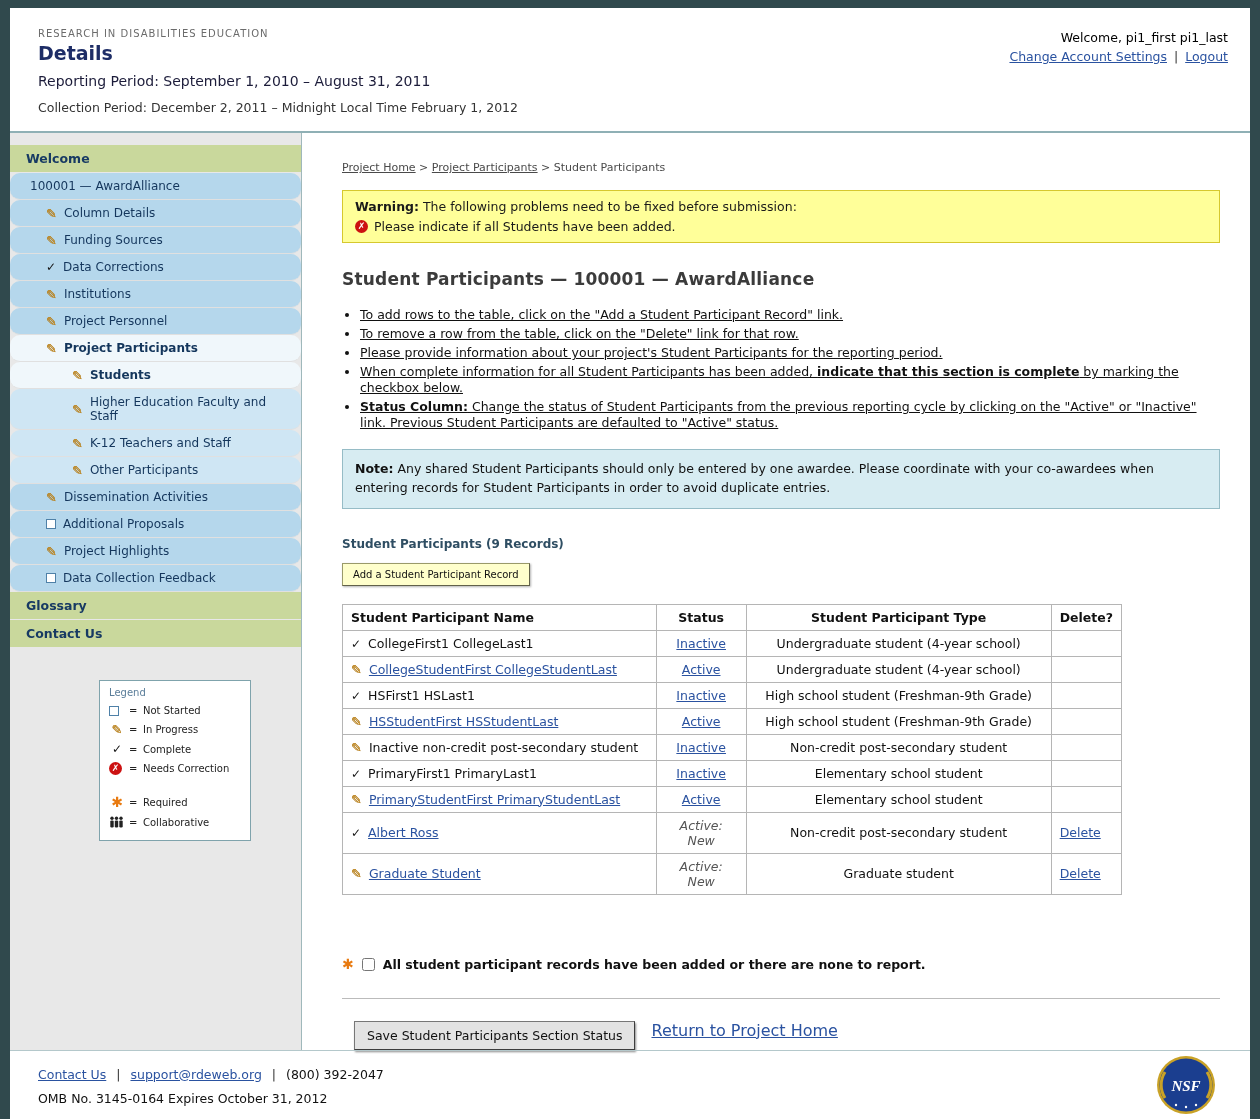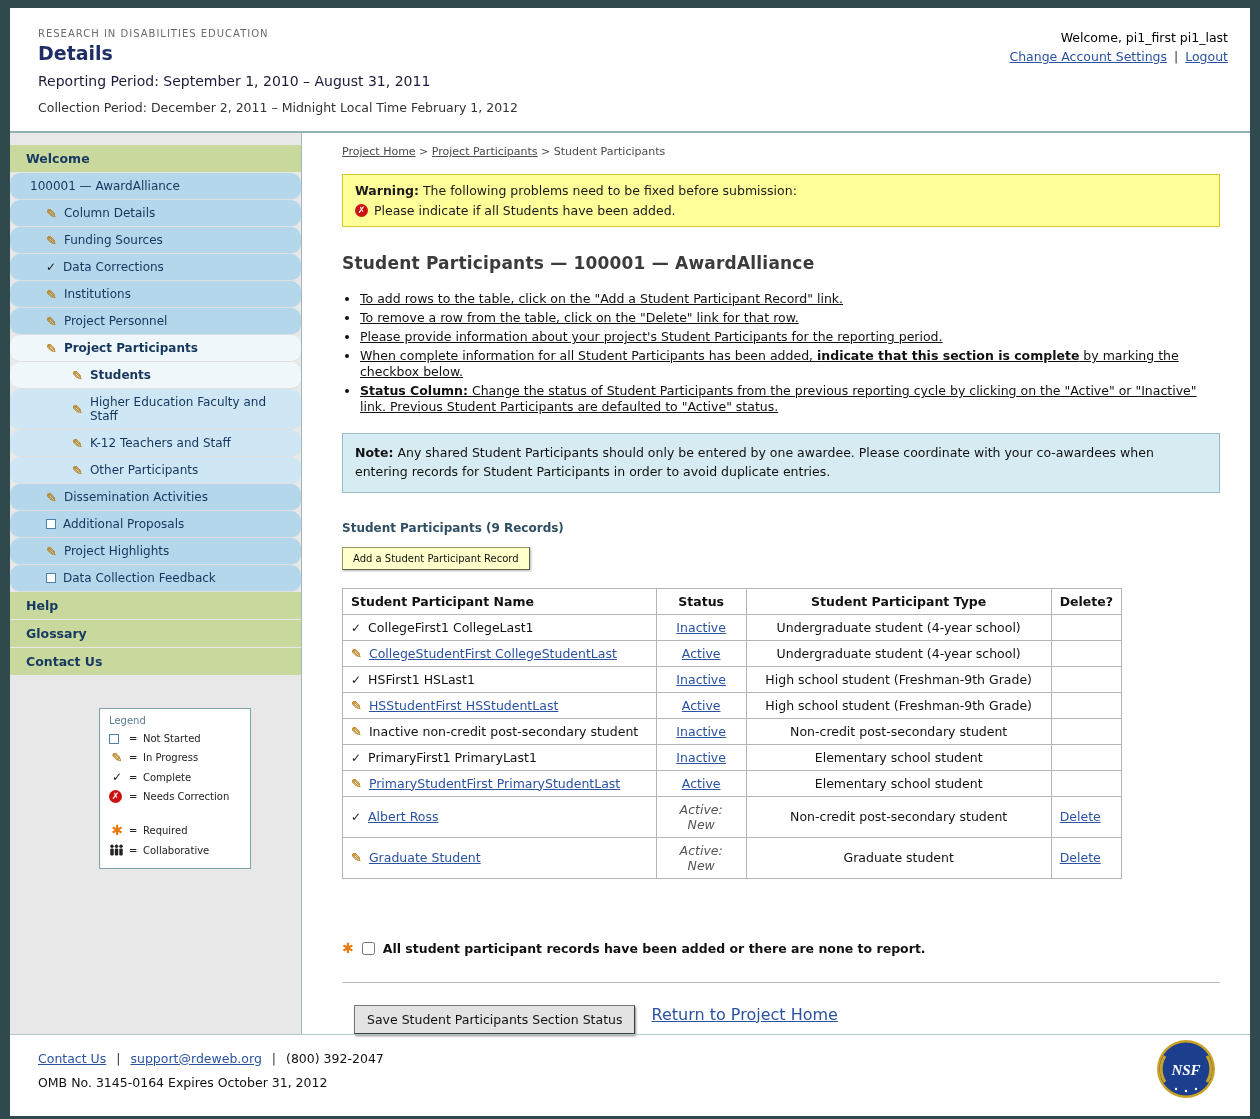--- a/index.html
+++ b/index.html
@@ -21,21 +21,21 @@
   .hdr-right { text-align: right; padding-top: 2px; }
   .welcome { font-size: 12.5px; color: #000; }
   .acct { font-size: 12.5px; margin-top: 4px; }
   .lnk { color: var(--link, #2a52a0); text-decoration: underline; cursor: pointer; }
   .sep { color: #333; margin: 0 3px; }
 
   
   .content-row { display: flex; }
   .sidebar { width: 292px; background: #e8e8e8; border-right: 1px solid #9fb8bb;
              min-height: 886px; padding-top: 12px; }
-  .main { flex: 1; padding: 10px 30px 0 40px; }
+  .main { flex: 1; padding: 10px 30px 0 40px; margin-top: 16px; }
 
   
   .sb-section { background: var(--sidebar-section-bg, #c9d89c); color: #173a63; font-weight: bold;
                 font-size: 12.5px; padding: 6px 10px 6px 16px; border-bottom: 1px solid #e8e8e8; cursor: pointer; }
   .sb-item { background: var(--sidebar-item-bg, #b5d7ec); color: #14365c; font-size: 12px;
              padding: 6px 8px; display: flex; align-items: center; gap: 7px;
              border-bottom: 1px solid #e0e0e0; cursor: pointer; border-radius: 10px; }
   .sb-item.ind0 { padding-left: 20px; }
   .sb-item.ind1 { padding-left: 36px; }
   .sb-item.ind2 { padding-left: 62px; }
@@ -183,21 +183,20 @@
             <span>Additional Proposals</span>
           </div>
           <div class="sb-item ind1">
             <span class="ic ic-pencil">✎</span>
             <span>Project Highlights</span>
           </div>
           <div class="sb-item ind1">
             <span class="ic ic-square"></span>
             <span>Data Collection Feedback</span>
           </div>
-          <div class="sb-section">Help</div>
           <div class="sb-section">Glossary</div>
           <div class="sb-section">Contact Us</div>
         </nav>
       <div class="legend">
         <div class="legend-title">Legend</div>
         <div class="legend-items">
             <div class="legend-row">
               <span class="ic ic-square"></span>
               <span>=</span>
               <span>Not Started</span>

